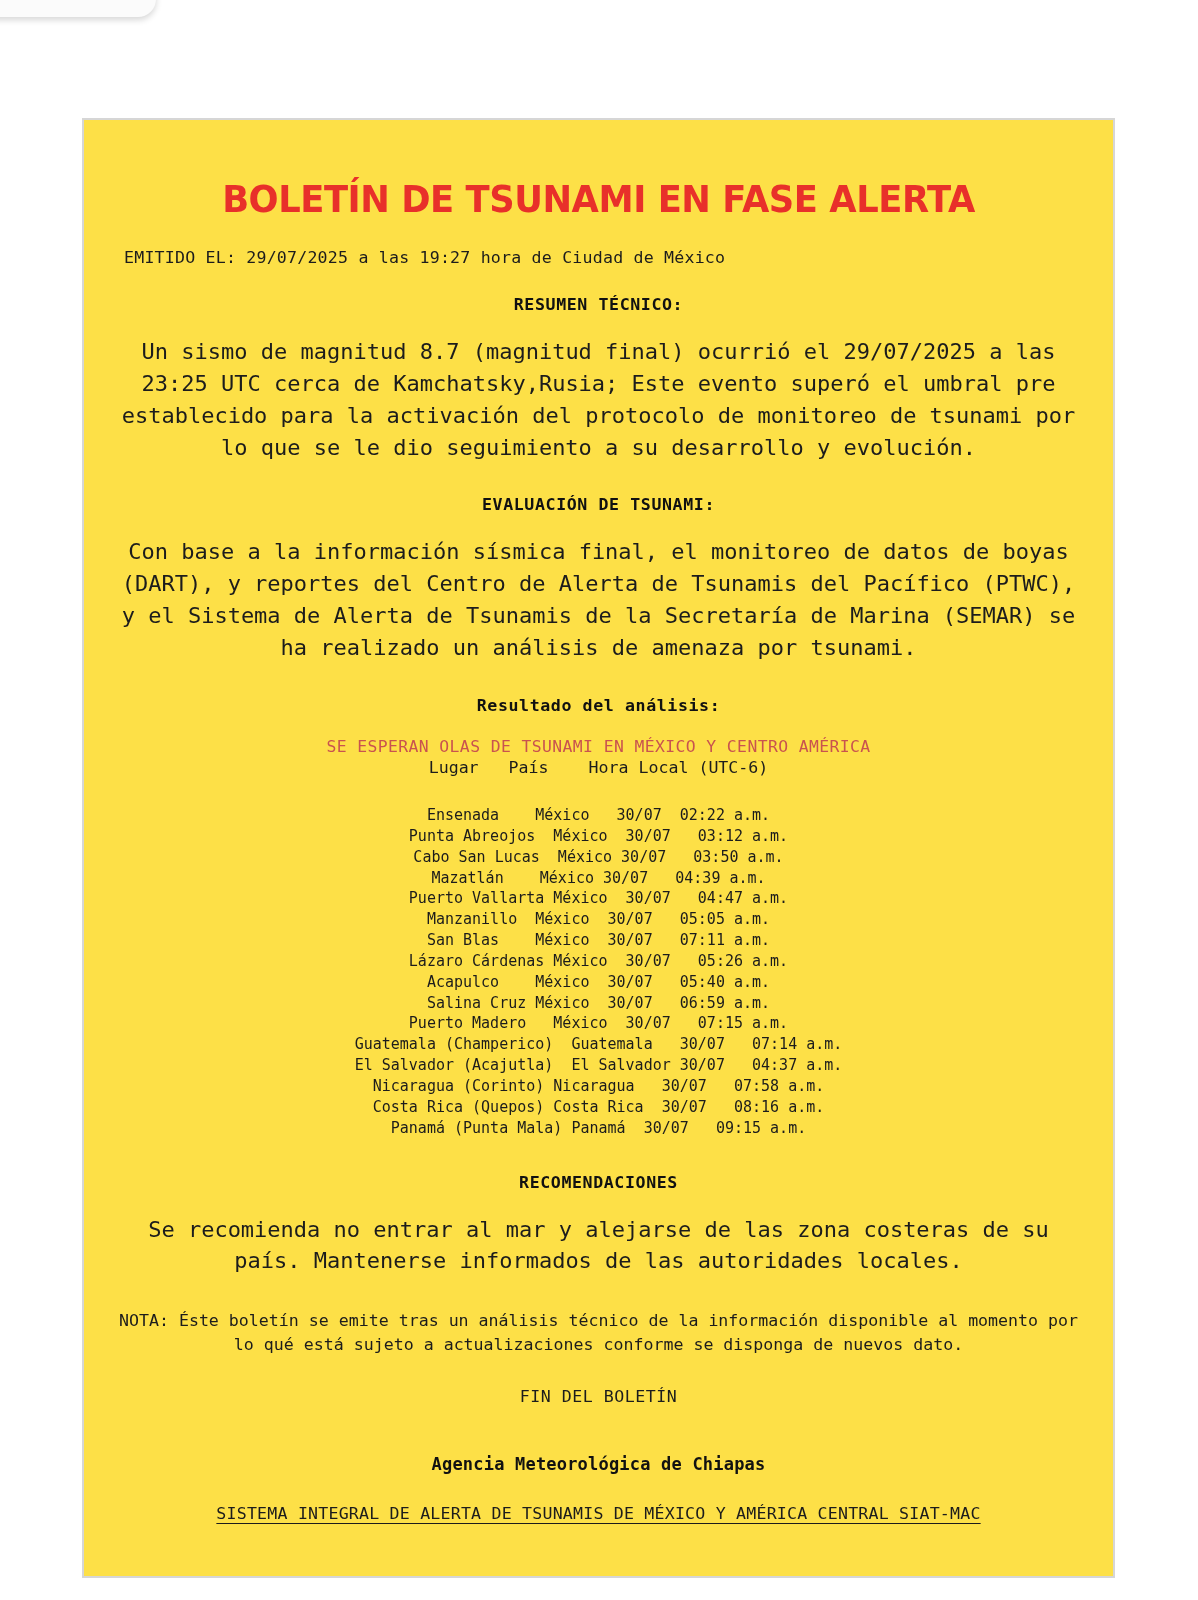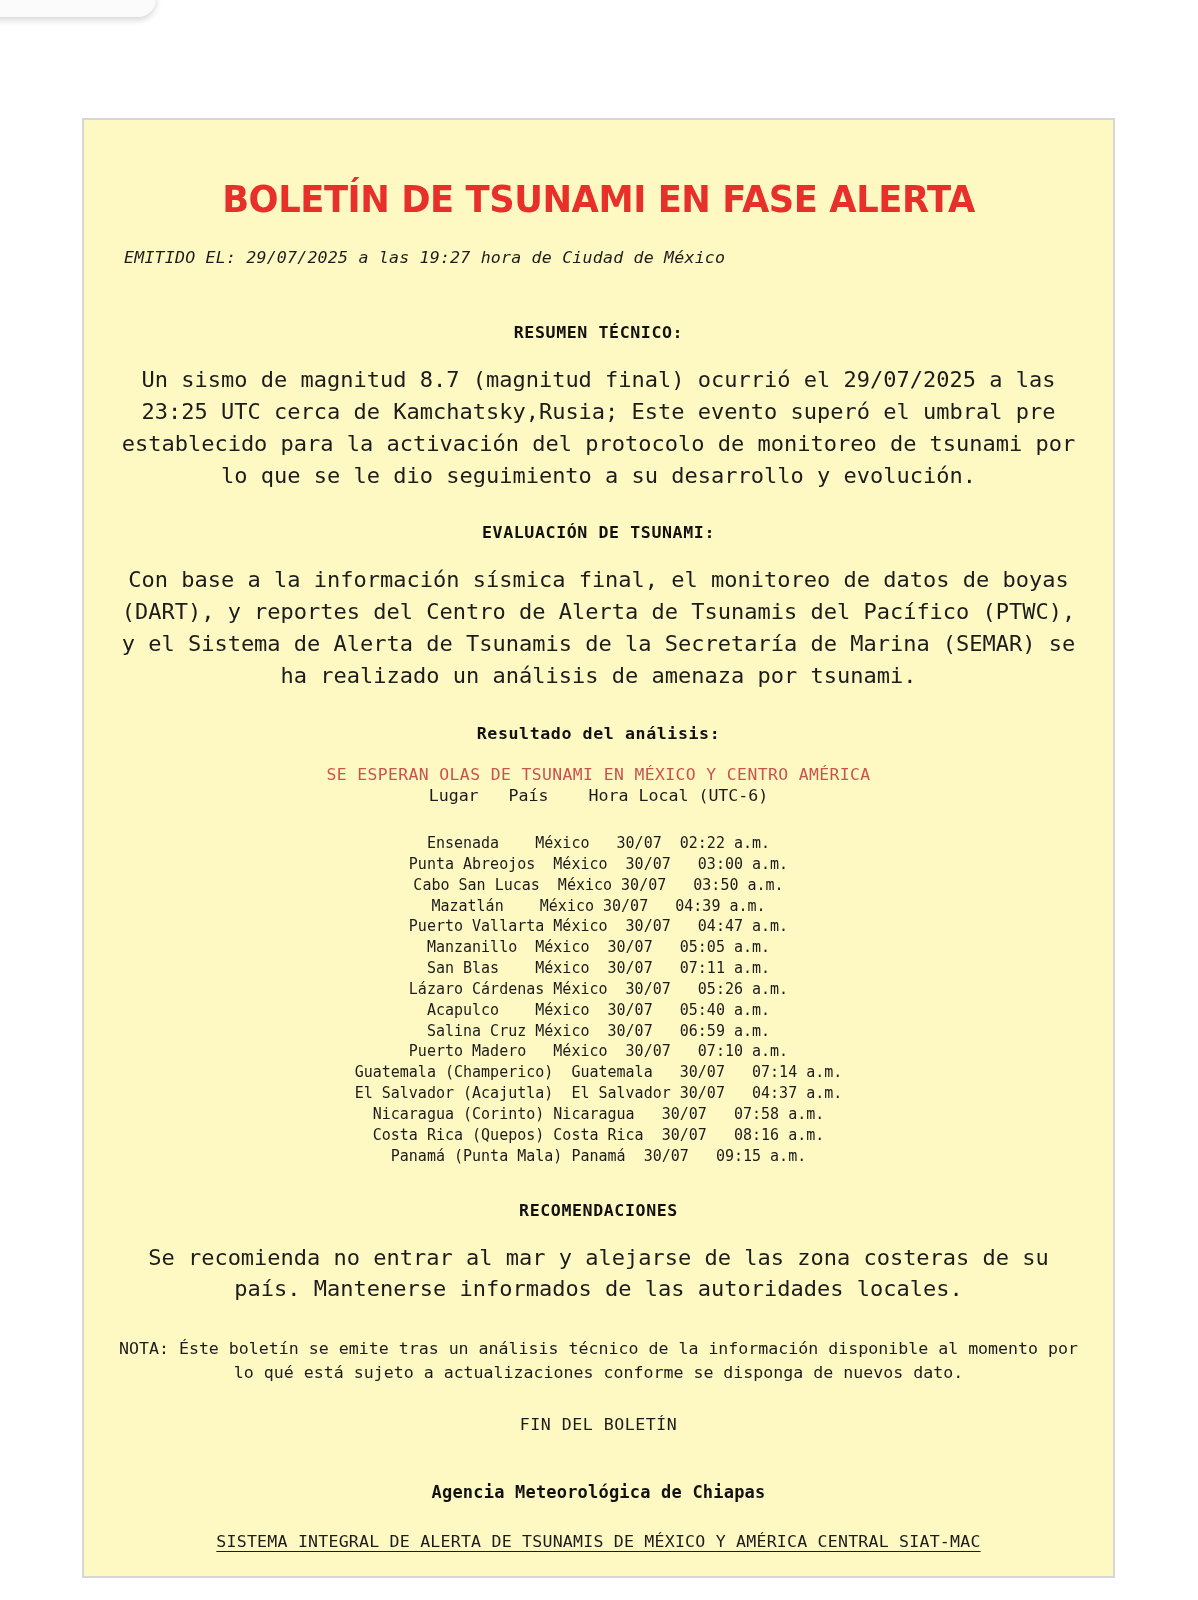--- a/index.html
+++ b/index.html
@@ -28,44 +28,43 @@
     box-shadow: 0 3px 6px rgba(0,0,0,0.16);
   }
 
   
   #page {
     position: absolute;
     left: 82px;
     top: 118px;
     width: 1033px;
     height: 1460px;
-    background: #fef9c3;
+    background: #fde047;
     border: 2px solid #d6d6d6;
     padding: 60px 22px 20px 22px;
   }
 
   .title {
     text-align: center;
     color: #e8302a;
     font-family: "DejaVu Sans", "Liberation Sans", sans-serif;
     font-weight: bold;
     font-size: 38px;
     letter-spacing: -0.5px;
     transform: scaleX(0.93);
     margin: 0 0 28px 0;
     line-height: 1.05;
   }
 
   .emitido {
     font-size: 16.6px;
     color: #1c1c1c;
-    margin: 0 0 56px 18px;
+    margin: 0 0 28px 18px;
     letter-spacing: 0.2px;
     white-space: nowrap;
-    font-style: italic;
   }
 
   .section-heading {
     text-align: center;
     font-weight: bold;
     font-size: 16.6px;
     color: #111;
     margin: 0 0 22px 0;
     letter-spacing: 0.6px;
   }
@@ -172,30 +171,30 @@
   <div class="section-heading">EVALUACIÓN DE TSUNAMI:</div>
   <p class="para">Con base a la información sísmica final, el monitoreo de datos de boyas (DART), y reportes del Centro de Alerta de Tsunamis del Pacífico (PTWC), y el Sistema de Alerta de Tsunamis de la Secretaría de Marina (SEMAR) se ha realizado un análisis de amenaza por tsunami.</p>
 
   <div class="section-heading">Resultado del análisis:</div>
 
   <div class="alert-line">SE ESPERAN OLAS DE TSUNAMI EN MÉXICO Y CENTRO AMÉRICA</div>
   <div class="table-head">Lugar   País    Hora Local (UTC-6)</div>
 
   <ul class="arrival-list" id="arrival-list">
       <li class="arrival-row">Ensenada    México   30/07  02:22 a.m.</li>
-      <li class="arrival-row">Punta Abreojos  México  30/07   03:00 a.m.</li>
+      <li class="arrival-row">Punta Abreojos  México  30/07   03:12 a.m.</li>
       <li class="arrival-row">Cabo San Lucas  México 30/07   03:50 a.m.</li>
       <li class="arrival-row">Mazatlán    México 30/07   04:39 a.m.</li>
       <li class="arrival-row">Puerto Vallarta México  30/07   04:47 a.m.</li>
       <li class="arrival-row">Manzanillo  México  30/07   05:05 a.m.</li>
       <li class="arrival-row">San Blas    México  30/07   07:11 a.m.</li>
       <li class="arrival-row">Lázaro Cárdenas México  30/07   05:26 a.m.</li>
       <li class="arrival-row">Acapulco    México  30/07   05:40 a.m.</li>
       <li class="arrival-row">Salina Cruz México  30/07   06:59 a.m.</li>
-      <li class="arrival-row">Puerto Madero   México  30/07   07:10 a.m.</li>
+      <li class="arrival-row">Puerto Madero   México  30/07   07:15 a.m.</li>
       <li class="arrival-row">Guatemala (Champerico)  Guatemala   30/07   07:14 a.m.</li>
       <li class="arrival-row">El Salvador (Acajutla)  El Salvador 30/07   04:37 a.m.</li>
       <li class="arrival-row">Nicaragua (Corinto) Nicaragua   30/07   07:58 a.m.</li>
       <li class="arrival-row">Costa Rica (Quepos) Costa Rica  30/07   08:16 a.m.</li>
       <li class="arrival-row">Panamá (Punta Mala) Panamá  30/07   09:15 a.m.</li>
     </ul>
 
   <div class="rec-heading">RECOMENDACIONES</div>
   <p class="para">Se recomienda no entrar al mar y alejarse de las zona costeras de su país. Mantenerse informados de las autoridades locales.</p>
 

